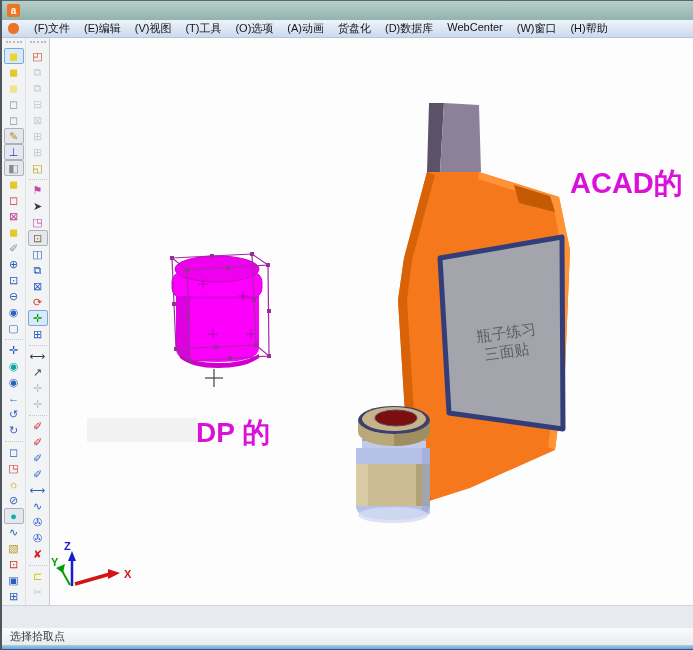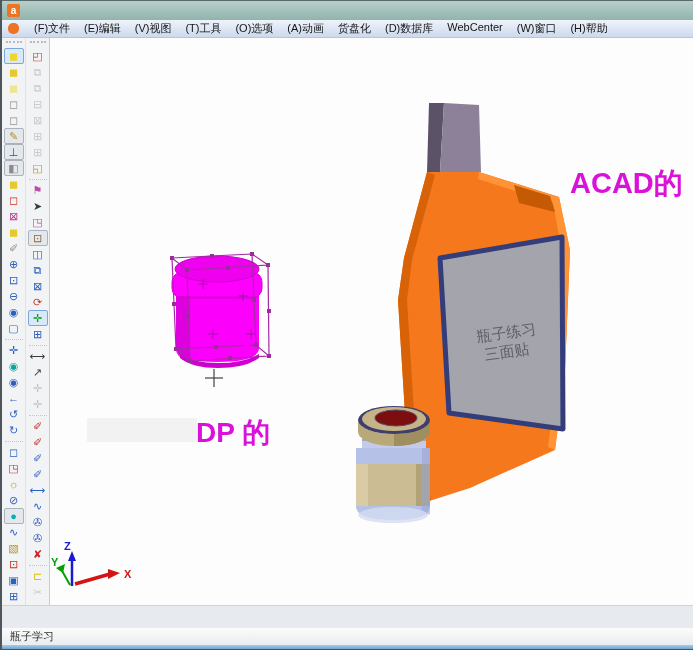--- a/index.html
+++ b/index.html
@@ -255,17 +255,17 @@
           <text x="14" y="512" font-size="11" font-weight="bold" fill="#1a1ad0">Z</text>
           <text x="1" y="528" font-size="11" font-weight="bold" fill="#00a000">Y</text>
           <text x="74" y="540" font-size="11" font-weight="bold" fill="#d41414">X</text>
         </g>
       </svg>
     </div>
   </div>
 
   <div class="bottomstrip"></div>
   <div class="statusbar">
-    <span>瓶子学习</span>
+    <span>选择拾取点</span>
   </div>
   <div class="bottomedge"></div>
 
 </div>
 
 </body></html>

